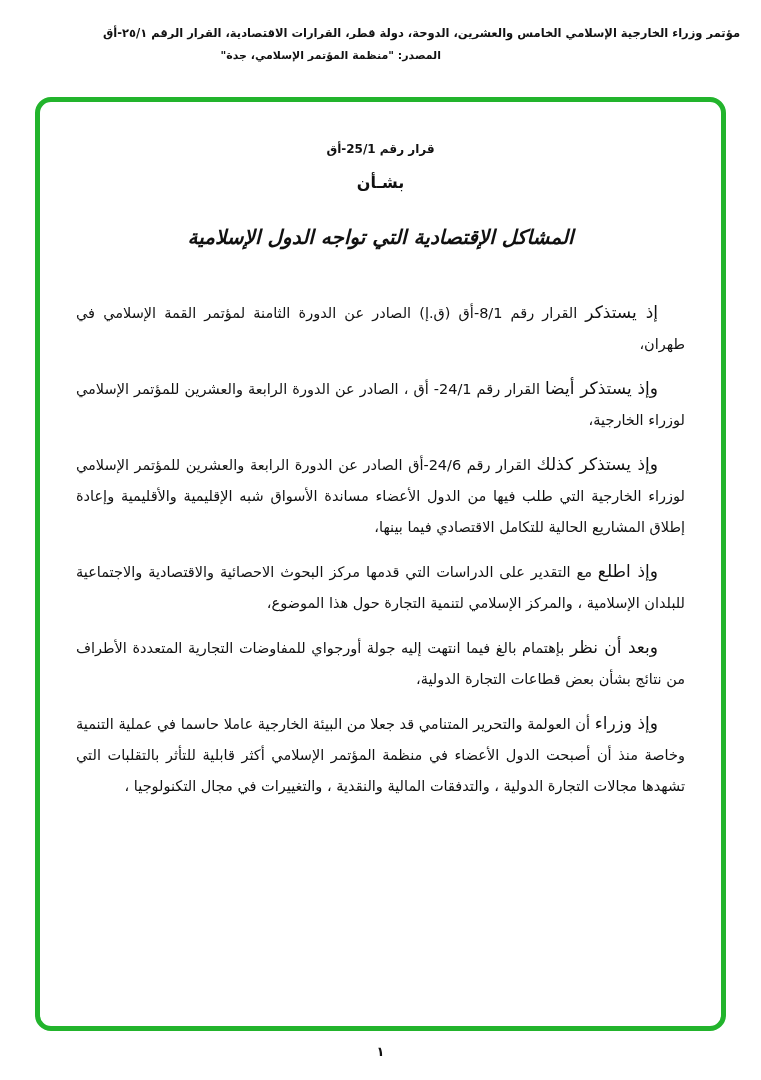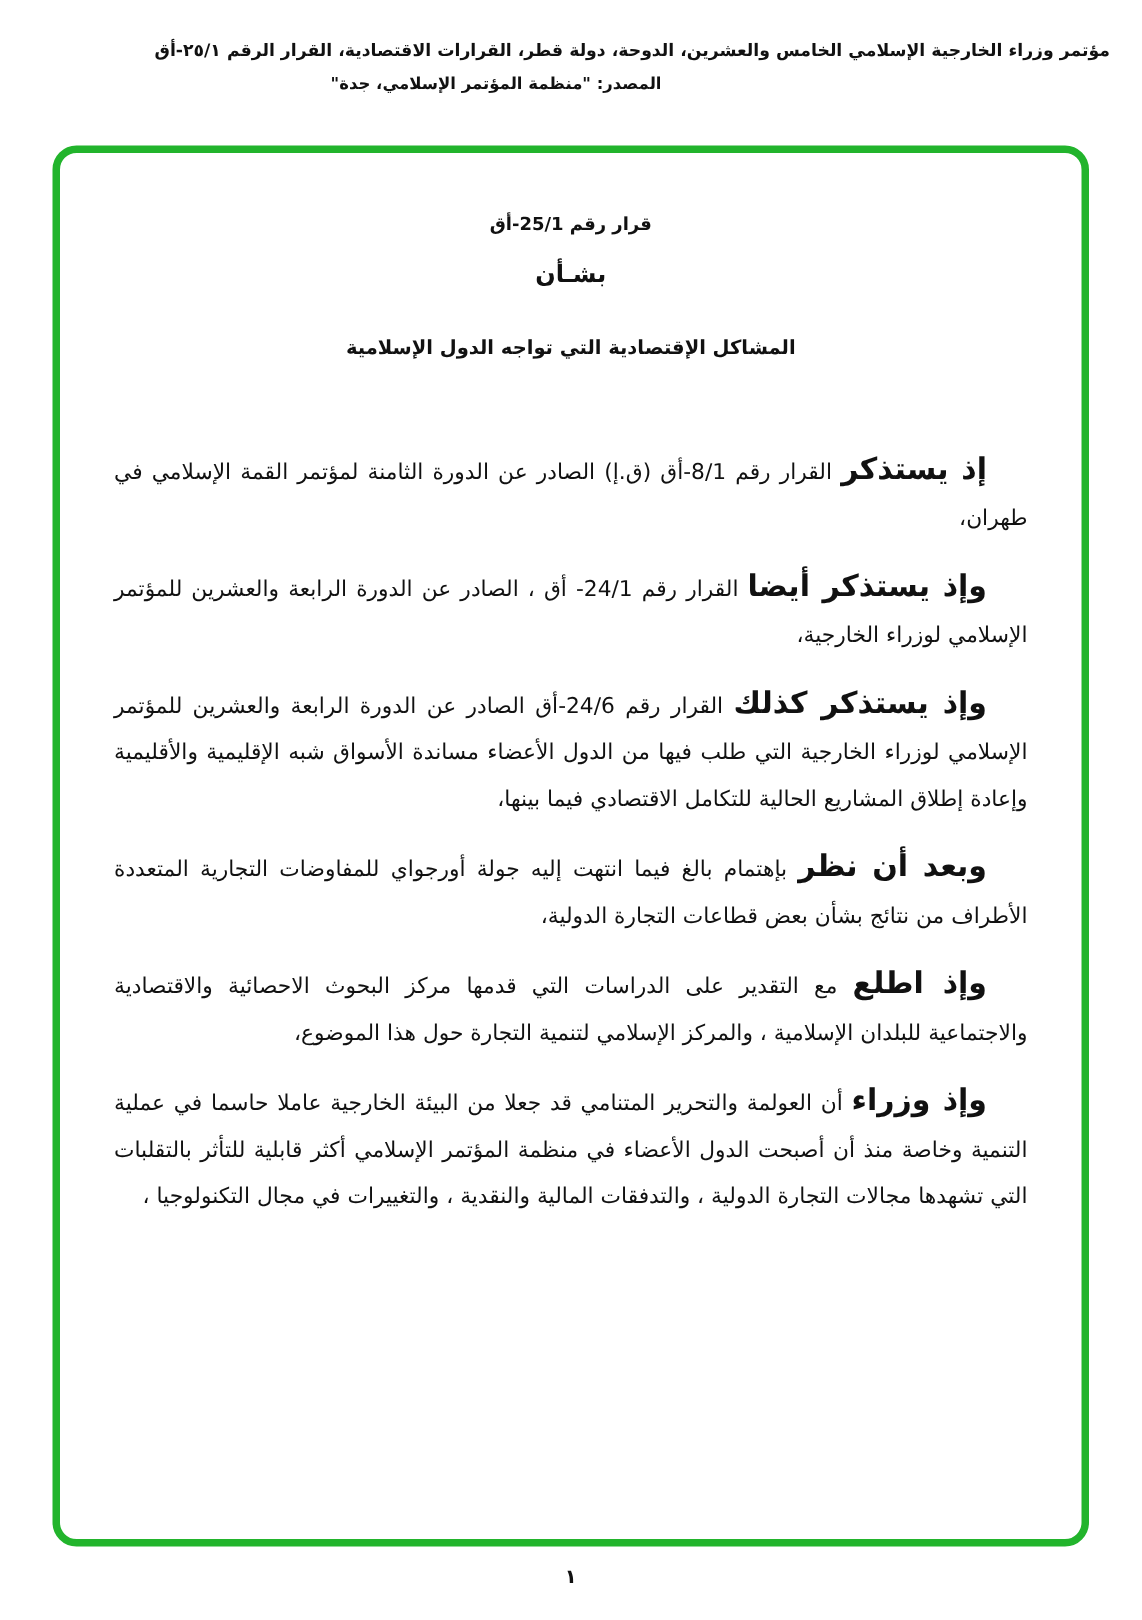--- a/index.html
+++ b/index.html
@@ -56,42 +56,43 @@
     font-weight:bold;
     margin-bottom:17px;
   }
   .title-block .t2 {
     font-size:16px;
     font-weight:bold;
     margin-bottom:33px;
     letter-spacing:2px;
   }
   .title-block .t3 {
-    font-size:13px;
+    font-size:20px;
     font-weight:bold;
+    font-style:italic;
   }
 
   
   .body-text {
     position:absolute;
     top:297px;
     right:76px;
     left:76px;
     direction:rtl;
     text-align:justify;
     font-size:14.5px;
     line-height:31px;
   }
   .para {
     margin-bottom:13px;
     text-indent:27px;
   }
   .para .lead {
-    font-weight:bold;
-    font-size:20px;
+    font-weight:normal;
+    font-size:17px;
   }
 
   
   .page-number {
     position:absolute;
     top:1044px; left:0; right:0;
     text-align:center;
     font-size:13px;
     font-weight:bold;
   }
@@ -111,20 +112,20 @@
   <div class="title-block">
     <div class="t1">قرار رقم 25/1-أق</div>
     <div class="t2">بشـأن</div>
     <div class="t3">المشاكل الإقتصادية التي تواجه الدول الإسلامية</div>
   </div>
 
   <div class="body-text">
     <div class="para"><span class="lead">إذ يستذكر</span><span> القرار رقم 8/1-أق (ق.إ) الصادر عن الدورة الثامنة لمؤتمر القمة الإسلامي في طهران،</span></div>
     <div class="para"><span class="lead">وإذ يستذكر أيضا</span><span> القرار رقم 24/1- أق ، الصادر عن الدورة الرابعة والعشرين للمؤتمر الإسلامي لوزراء الخارجية،</span></div>
     <div class="para"><span class="lead">وإذ يستذكر كذلك</span><span> القرار رقم 24/6-أق الصادر عن الدورة الرابعة والعشرين للمؤتمر الإسلامي لوزراء الخارجية التي طلب فيها من الدول الأعضاء مساندة الأسواق شبه الإقليمية والأقليمية وإعادة إطلاق المشاريع الحالية للتكامل الاقتصادي فيما بينها،</span></div>
+    <div class="para"><span class="lead">وإذ اطلع</span><span> مع التقدير على الدراسات التي قدمها مركز البحوث الاحصائية والاقتصادية والاجتماعية للبلدان الإسلامية ، والمركز الإسلامي لتنمية التجارة حول هذا الموضوع،</span></div>
     <div class="para"><span class="lead">وبعد أن نظر</span><span> بإهتمام بالغ فيما انتهت إليه جولة أورجواي للمفاوضات التجارية المتعددة الأطراف من نتائج بشأن بعض قطاعات التجارة الدولية،</span></div>
-    <div class="para"><span class="lead">وإذ اطلع</span><span> مع التقدير على الدراسات التي قدمها مركز البحوث الاحصائية والاقتصادية والاجتماعية للبلدان الإسلامية ، والمركز الإسلامي لتنمية التجارة حول هذا الموضوع،</span></div>
     <div class="para"><span class="lead">وإذ وزراء</span><span> أن العولمة والتحرير المتنامي قد جعلا من البيئة الخارجية عاملا حاسما في عملية التنمية وخاصة منذ أن أصبحت الدول الأعضاء في منظمة المؤتمر الإسلامي أكثر قابلية للتأثر بالتقلبات التي تشهدها مجالات التجارة الدولية ، والتدفقات المالية والنقدية ، والتغييرات في مجال التكنولوجيا ،</span></div>
   </div>
 
   <div class="page-number">١</div>
 
 </div>
 
 </body></html>

